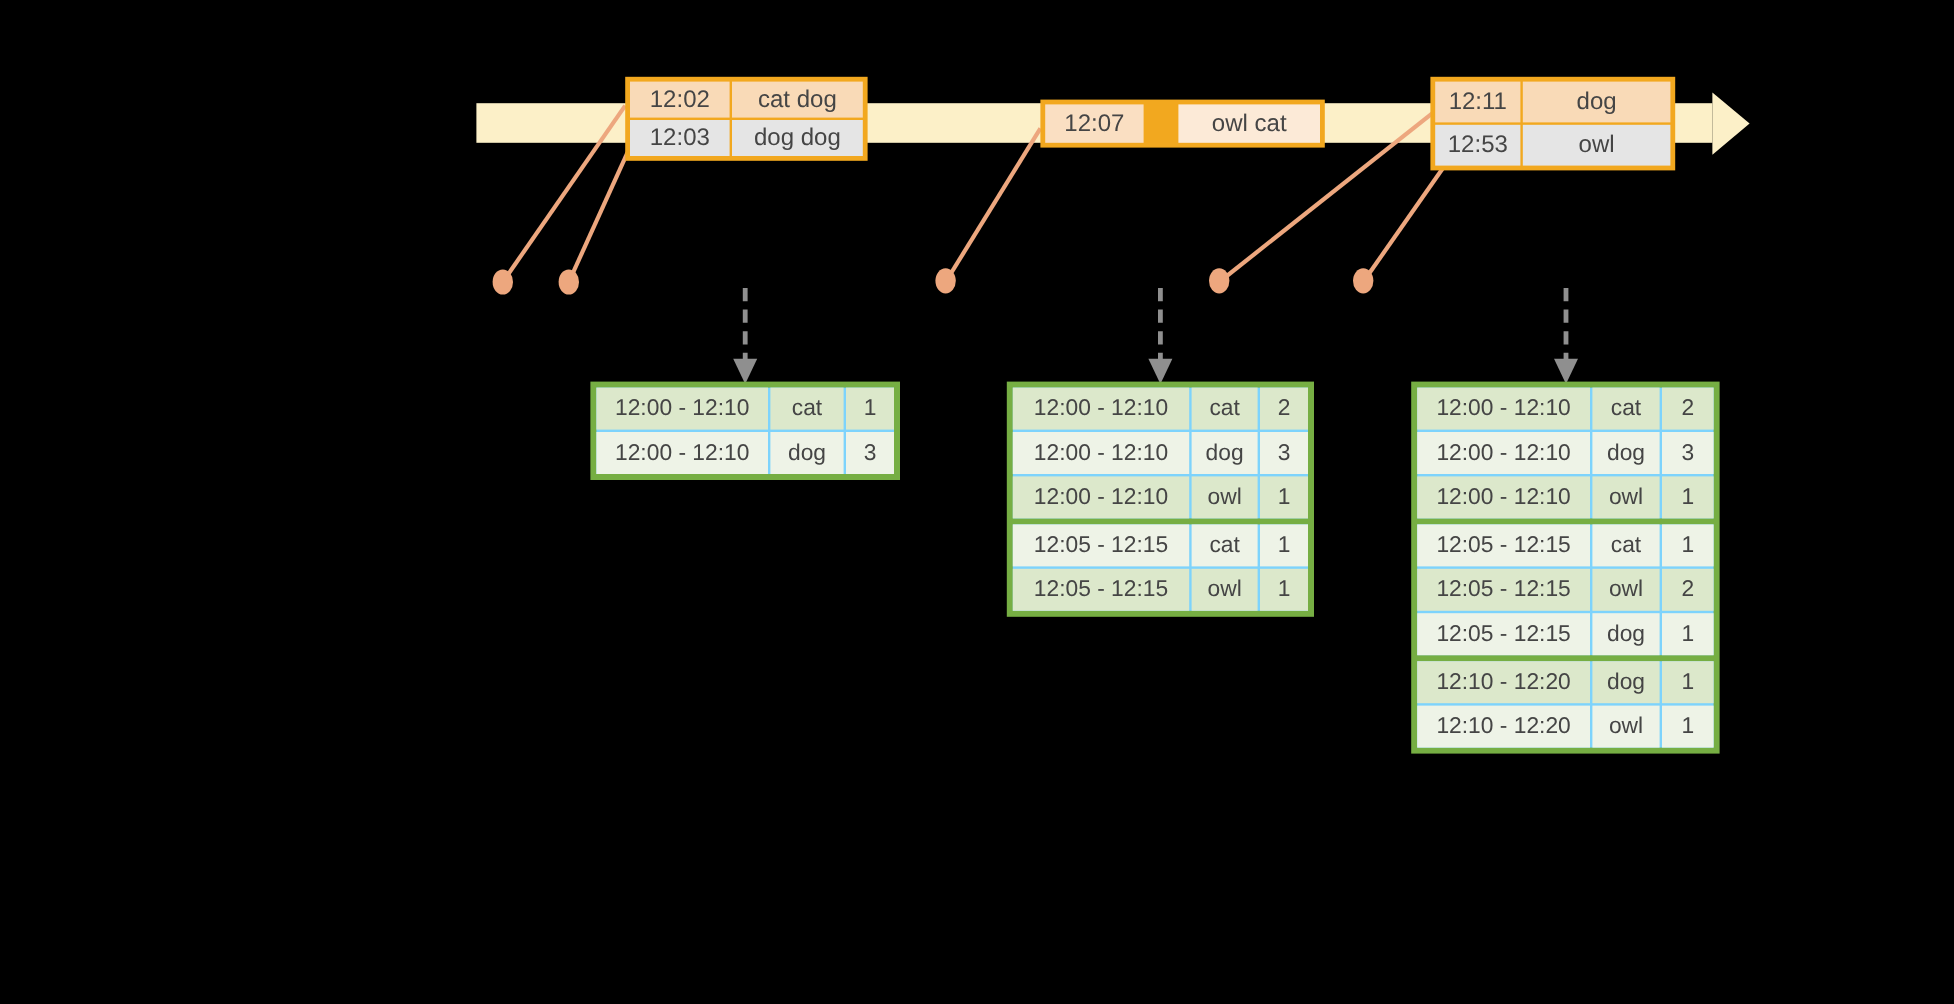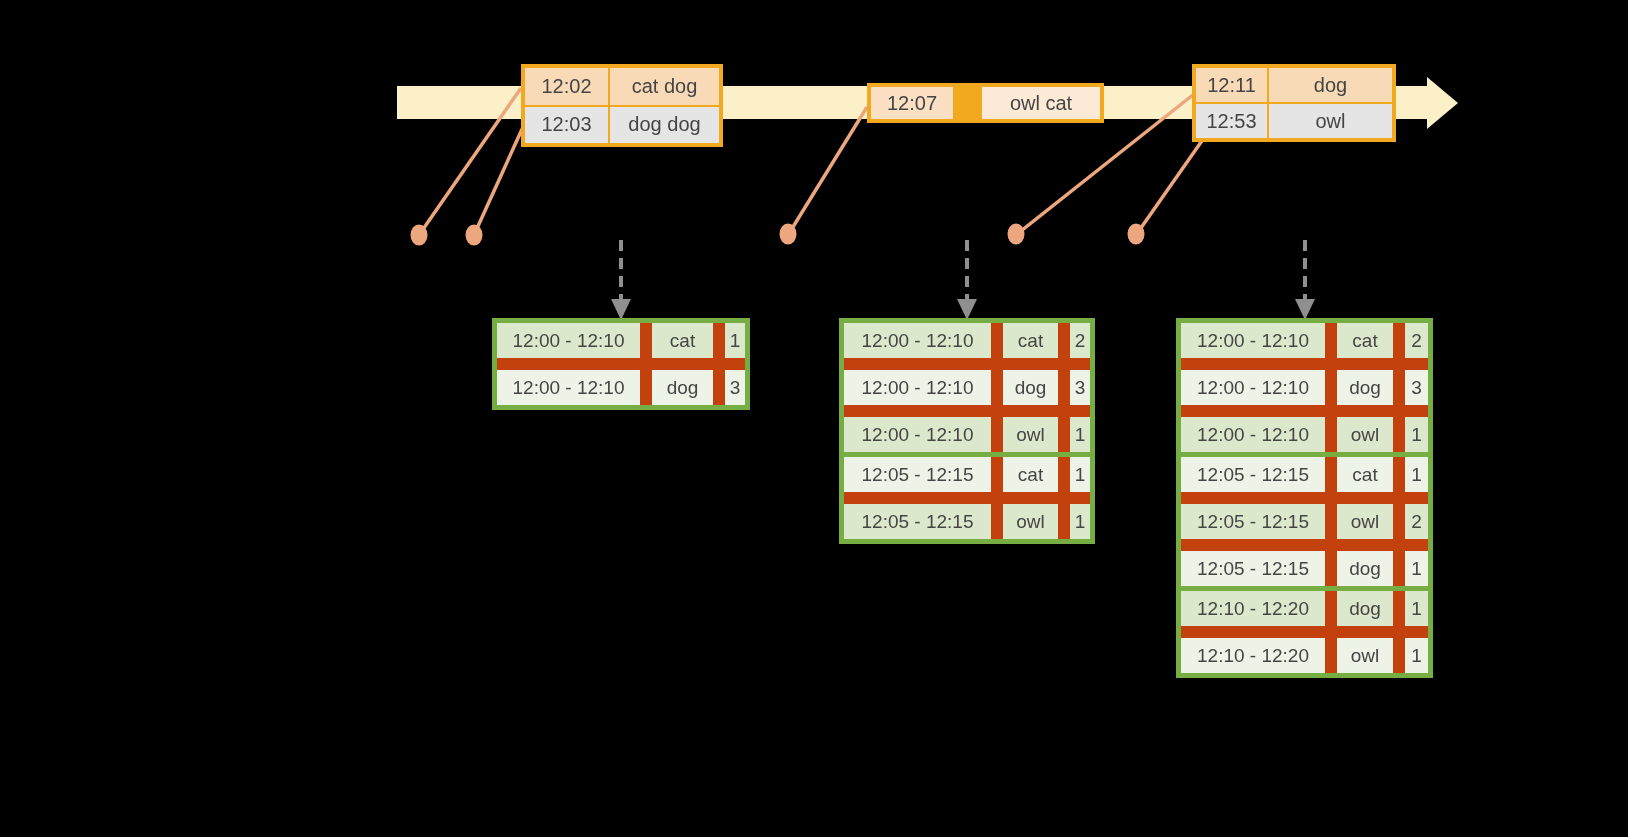--- a/index.html
+++ b/index.html
@@ -12,30 +12,30 @@
   
   .etable{
     position:absolute;z-index:2;box-sizing:border-box;
     background:#f2a81f;padding:4px;display:grid;gap:2px;
   }
   .etable .cell{display:flex;align-items:center;justify-content:center;font-size:20px;}
   .ed{background:#f9dab7;}   
   .el{background:#e5e5e5;}   
   .em1{background:#fadfc2;}  
   .em2{background:#fcead7;margin-left:27px;}  
-  #t1{left:521px;top:64px;width:202px;height:83px;grid-template-columns:83px 1fr;grid-auto-rows:1fr;}
+  #t1{left:521px;top:64px;width:202px;height:70px;grid-template-columns:83px 1fr;grid-auto-rows:1fr;}
   #t2{left:867px;top:83px;width:237px;height:40px;grid-template-columns:82px 1fr;grid-auto-rows:1fr;}
   #t3{left:1192px;top:64px;width:204px;height:78px;grid-template-columns:71px 1fr;grid-auto-rows:1fr;}
 
   
   .gtable{
     position:absolute;z-index:2;box-sizing:border-box;
     background:#76ae43;padding:5px;display:flex;flex-direction:column;gap:5px;
   }
-  .ggroup{display:grid;gap:12px;background:#c2410c;grid-auto-rows:35px;}
+  .ggroup{display:grid;gap:2px;background:#7dd3fc;grid-auto-rows:35px;}
   .gtable .cell{display:flex;align-items:center;justify-content:center;font-size:19px;}
   .rd{background:#dce8cb;}   
   .rl{background:#eef3e7;}   
   #g1{left:492px;top:318px;width:258px;}
   #g1 .ggroup{grid-template-columns:143px 61px 1fr;}
   #g2{left:839px;top:318px;width:256px;}
   #g2 .ggroup{grid-template-columns:147px 55px 1fr;}
   #g3{left:1176px;top:318px;width:257px;}
   #g3 .ggroup{grid-template-columns:144px 56px 1fr;}
 </style>

